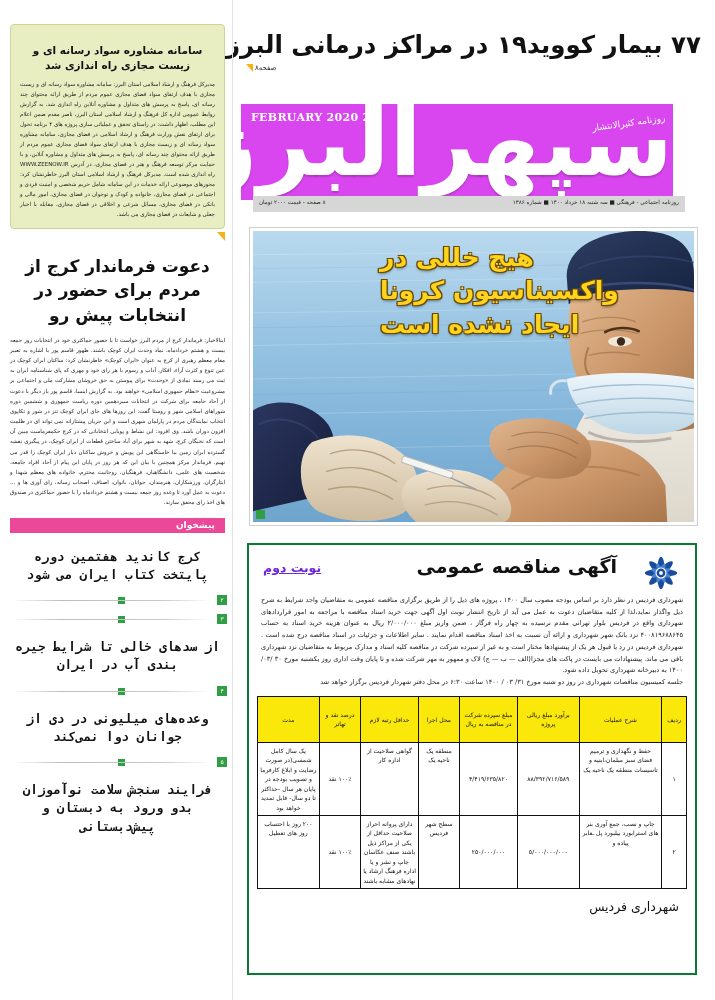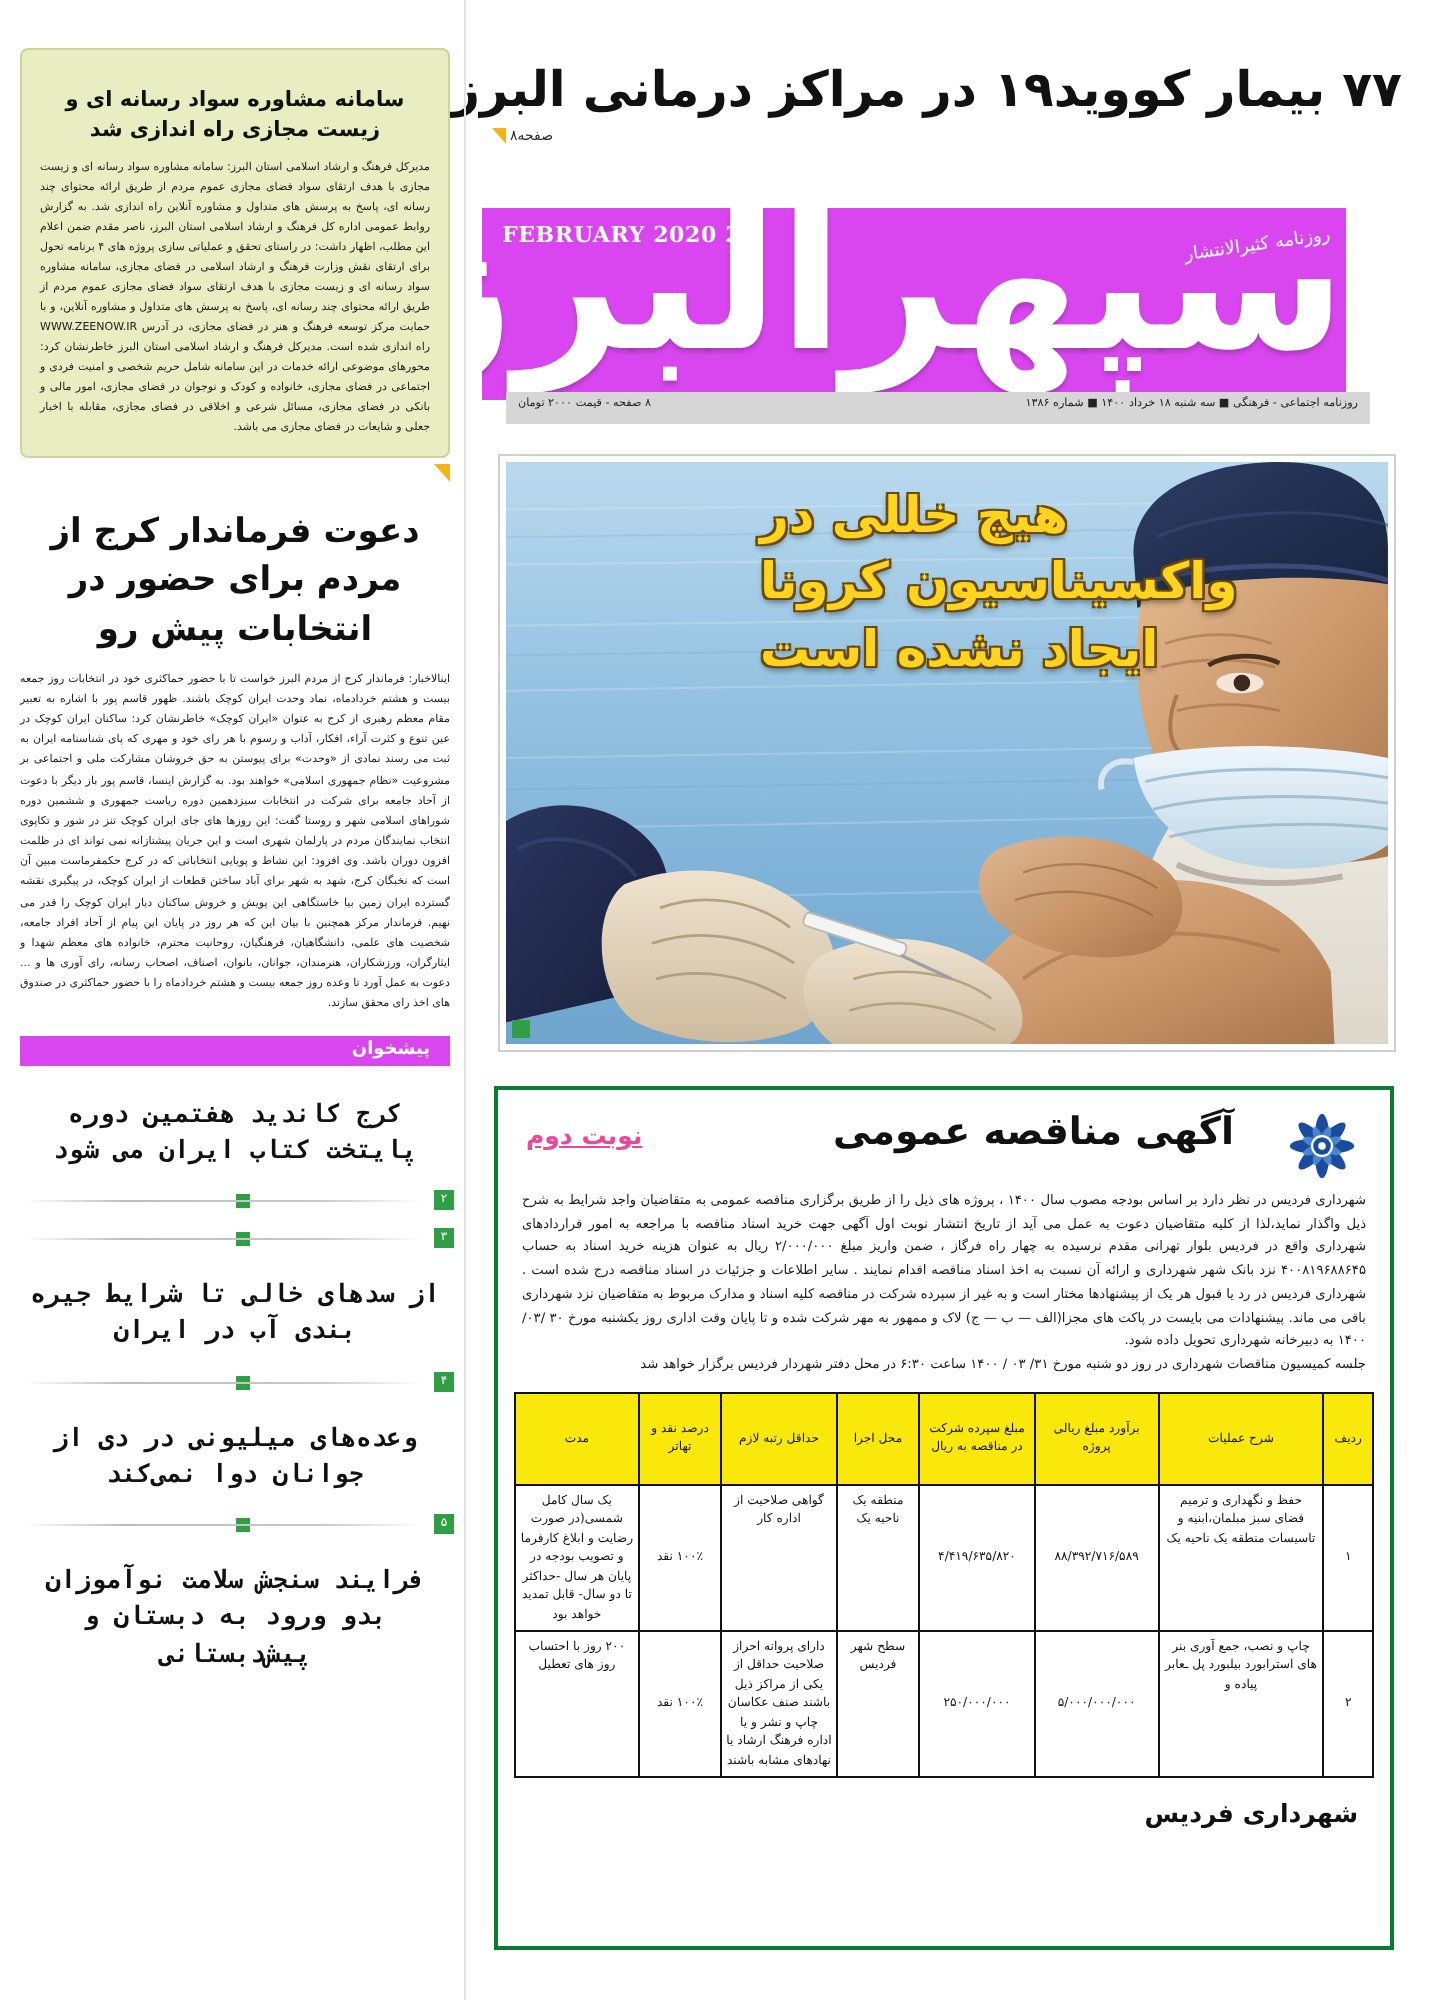--- a/index.html
+++ b/index.html
@@ -173,21 +173,21 @@
     font-size: 19px;
     font-weight: bold;
     color: #111;
     letter-spacing: -0.3px;
   }
   .tender-round {
     position: absolute;
     top: 9px; left: 6px;
     font-size: 12.5px;
     font-weight: bold;
-    color: #ec4899;
+    color: #6d28d9;
     text-decoration: underline;
   }
   .tender-emblem {
     position: absolute;
     top: 0px; right: 4px;
     width: 44px; height: 44px;
   }
   .tender-body {
     font-size: 6.6px;
     line-height: 1.78;
@@ -225,21 +225,21 @@
   .col-est { width: 15%; }
   .col-dep { width: 14%; }
   .col-loc { width: 10%; }
   .col-rank{ width: 14%; }
   .col-cash{ width: 10%; }
   .col-dur { width: 15%; }
 
   .tender-sign {
     margin-top: 10px;
     font-size: 12.5px;
-    font-weight: bold;
+    font-weight: normal;
     color: #111;
     text-align: right;
     padding-right: 8px;
   }
 
   
   .sidebar {
     position: absolute;
     top: 0; left: 0;
     width: 233px; height: 1000px;
@@ -287,21 +287,21 @@
     margin-top: 7px;
     font-size: 5.5px;
     line-height: 1.85;
     text-align: justify;
     color: #1c1c1c;
   }
 
   
   .pishkhan-bar {
     margin-top: 10px;
-    background: #d946ef;
+    background: #ec4899;
     height: 15px;
     position: relative;
   }
   .pishkhan-bar span {
     position: absolute;
     top: 2px; right: 10px;
     font-size: 9px;
     font-weight: bold;
     color: #ffffff;
   }

